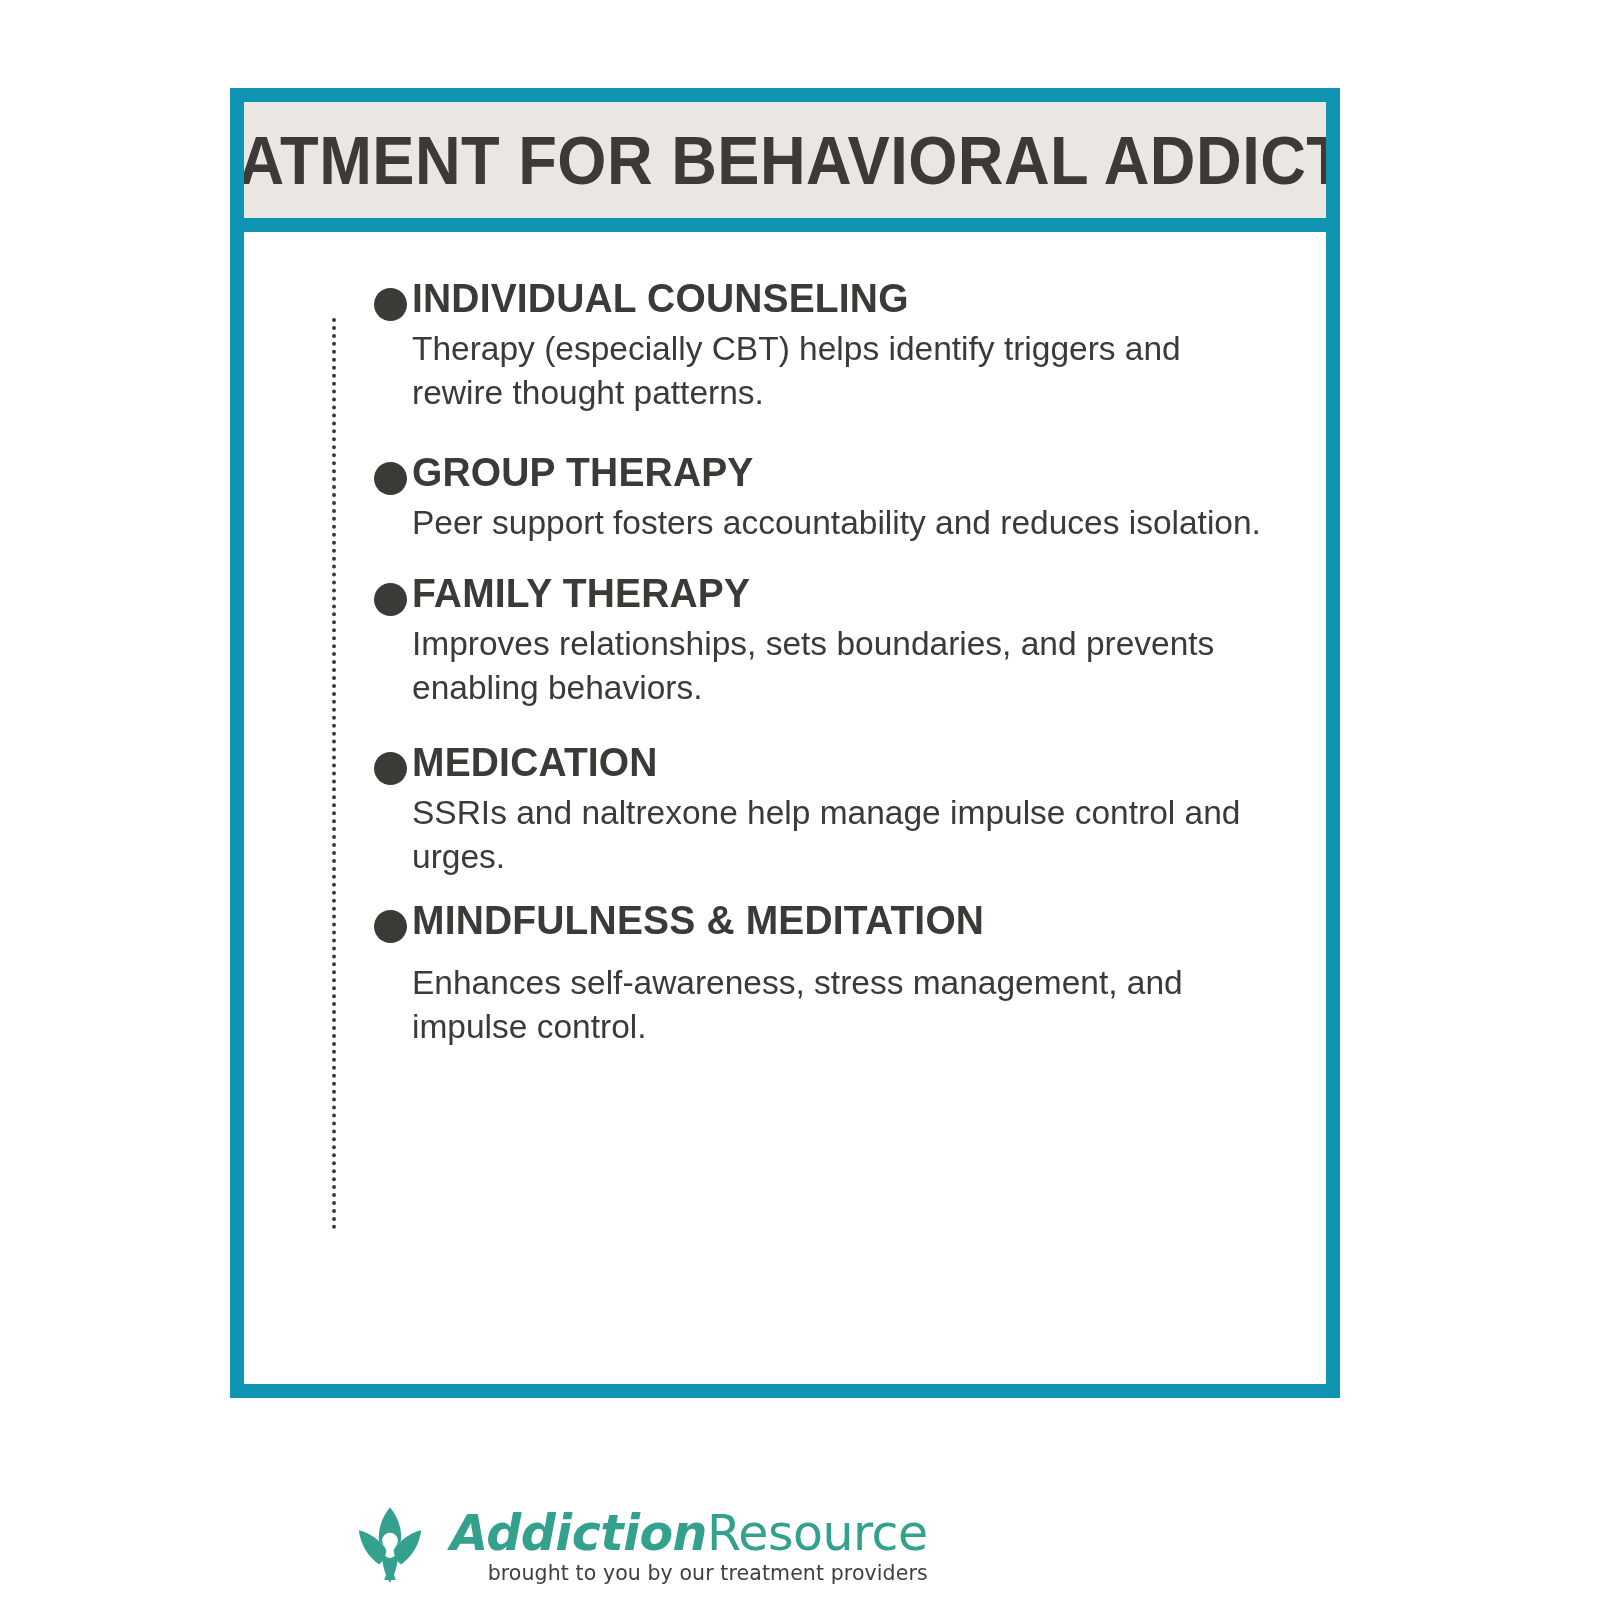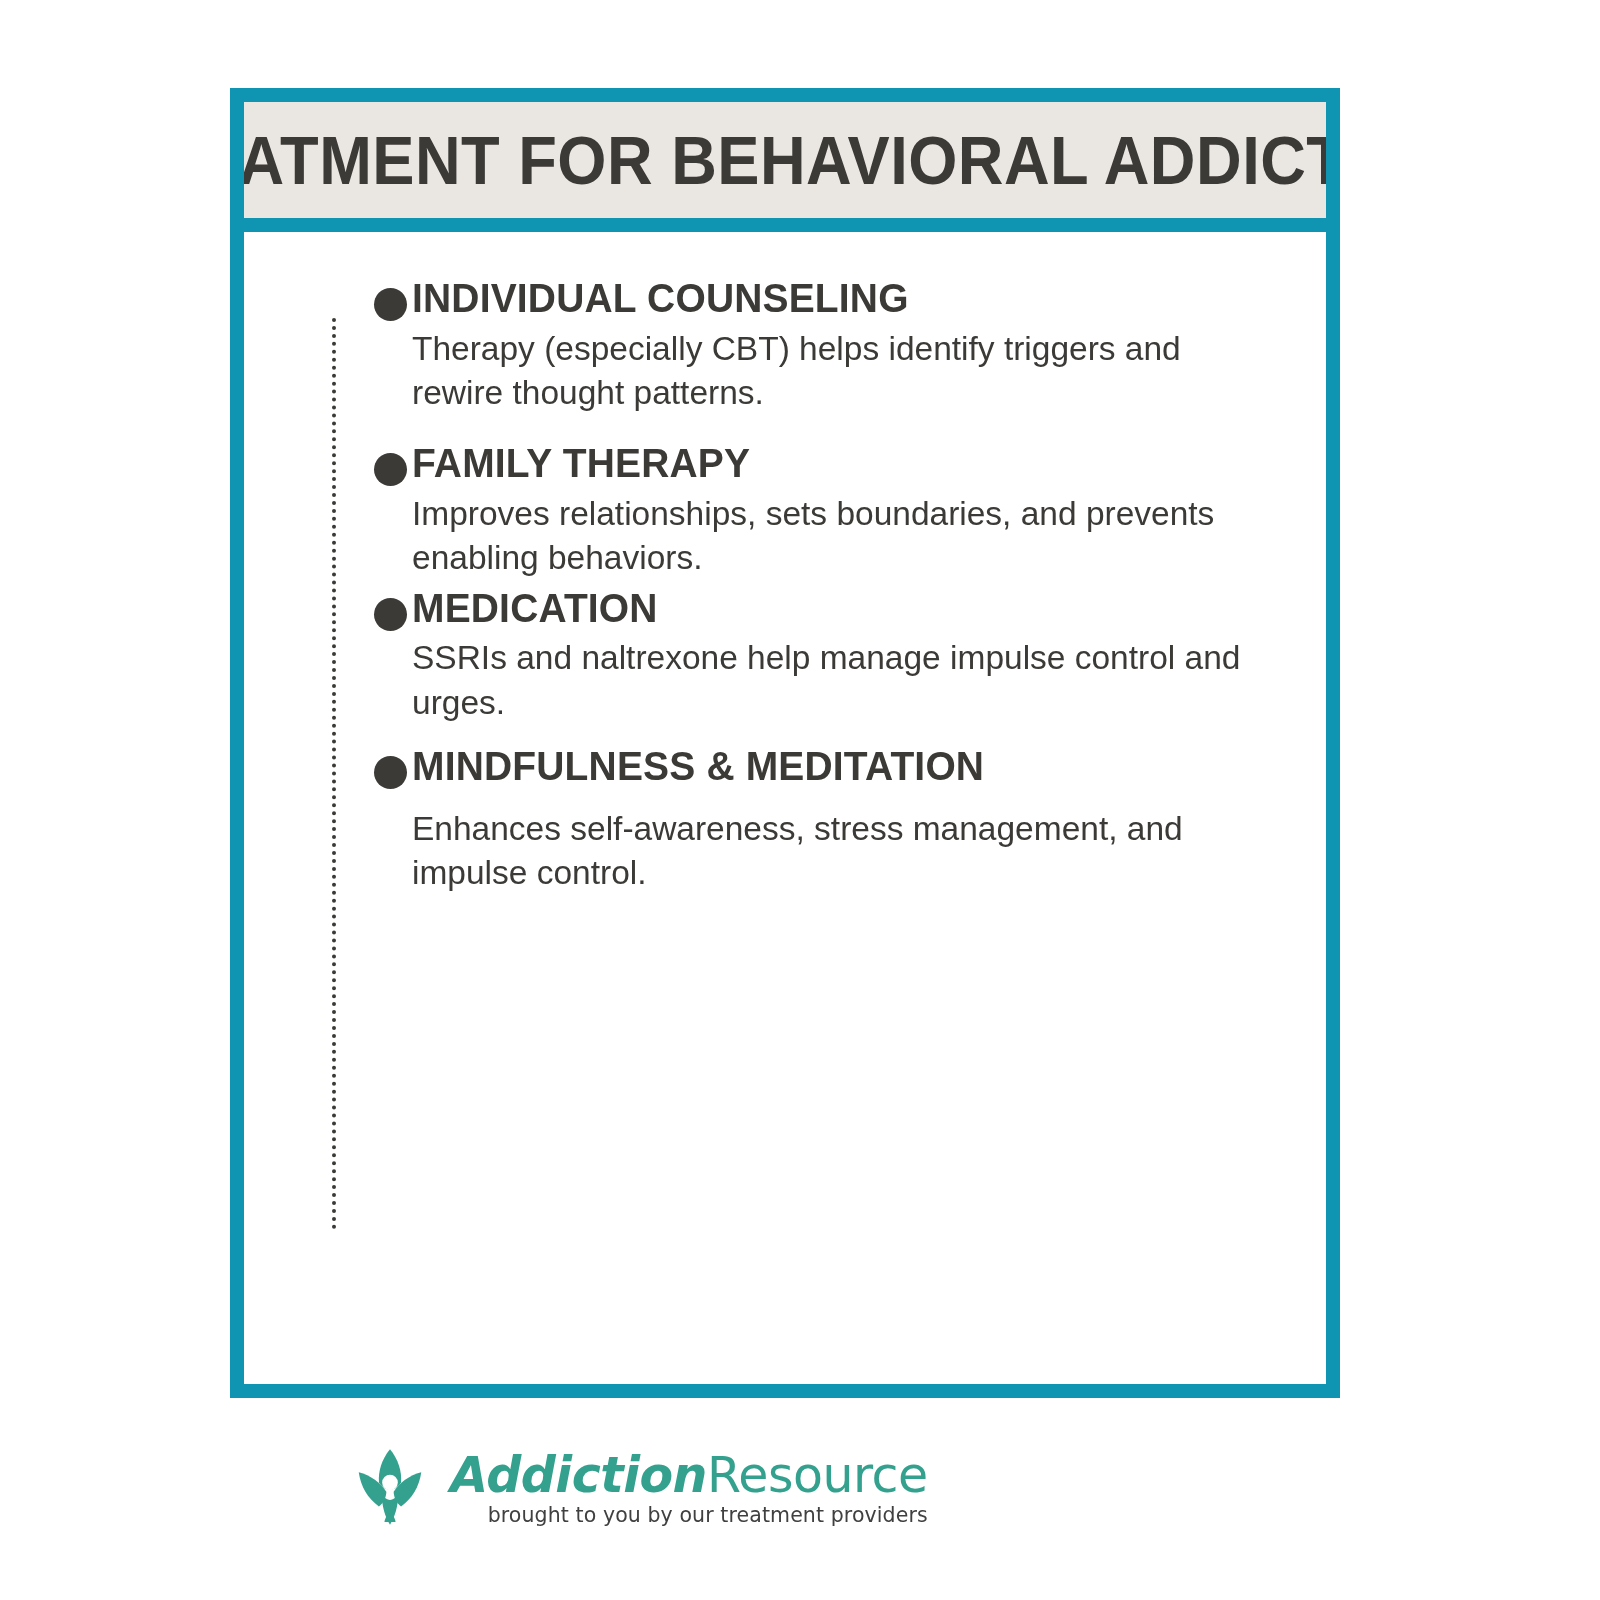--- a/index.html
+++ b/index.html
@@ -130,29 +130,29 @@
     margin: 0;
     max-width: 880px;
     transform: scaleX(0.985);
     transform-origin: left center;
   }
 
   .item.i0 { margin-top: 0px; }
   .item.i1 { margin-top: 36px; }
   .item.i2 { margin-top: 36px; }
   .item.i3 { margin-top: 27px; }
-  .item.i4 { margin-top: 6px; }
+  .item.i4 { margin-top: 30px; }
   .item.i5 { margin-top: 20px; }
   .item.i5 .item-title { margin-bottom: 16px; }
 
   
   .footer {
     position: absolute;
     left: 0;
-    top: 1442px;
+    top: 1500px;
     width: 1272px;
     display: flex;
     align-items: center;
     justify-content: center;
   }
 
   .logo-wrap {
     display: flex;
     align-items: center;
     gap: 14px;
@@ -218,20 +218,25 @@
       <div class="timeline">
 
         <div class="dotted-spine"></div>
 
         <div class="item i0">
           <span class="bullet"></span>
           <p class="item-title">INDIVIDUAL COUNSELING</p>
           <p class="item-desc">Therapy (especially CBT) helps identify triggers and rewire thought patterns.</p>
         </div>
 
+        <div class="item i1">
+          <span class="bullet"></span>
+          <p class="item-title">GROUP THERAPY</p>
+          <p class="item-desc">Peer support fosters accountability and reduces isolation.</p>
+        </div>
 
 
         <div class="item i3">
           <span class="bullet"></span>
           <p class="item-title">FAMILY THERAPY</p>
           <p class="item-desc">Improves relationships, sets boundaries, and prevents enabling behaviors.</p>
         </div>
 
         <div class="item i4">
           <span class="bullet"></span>

